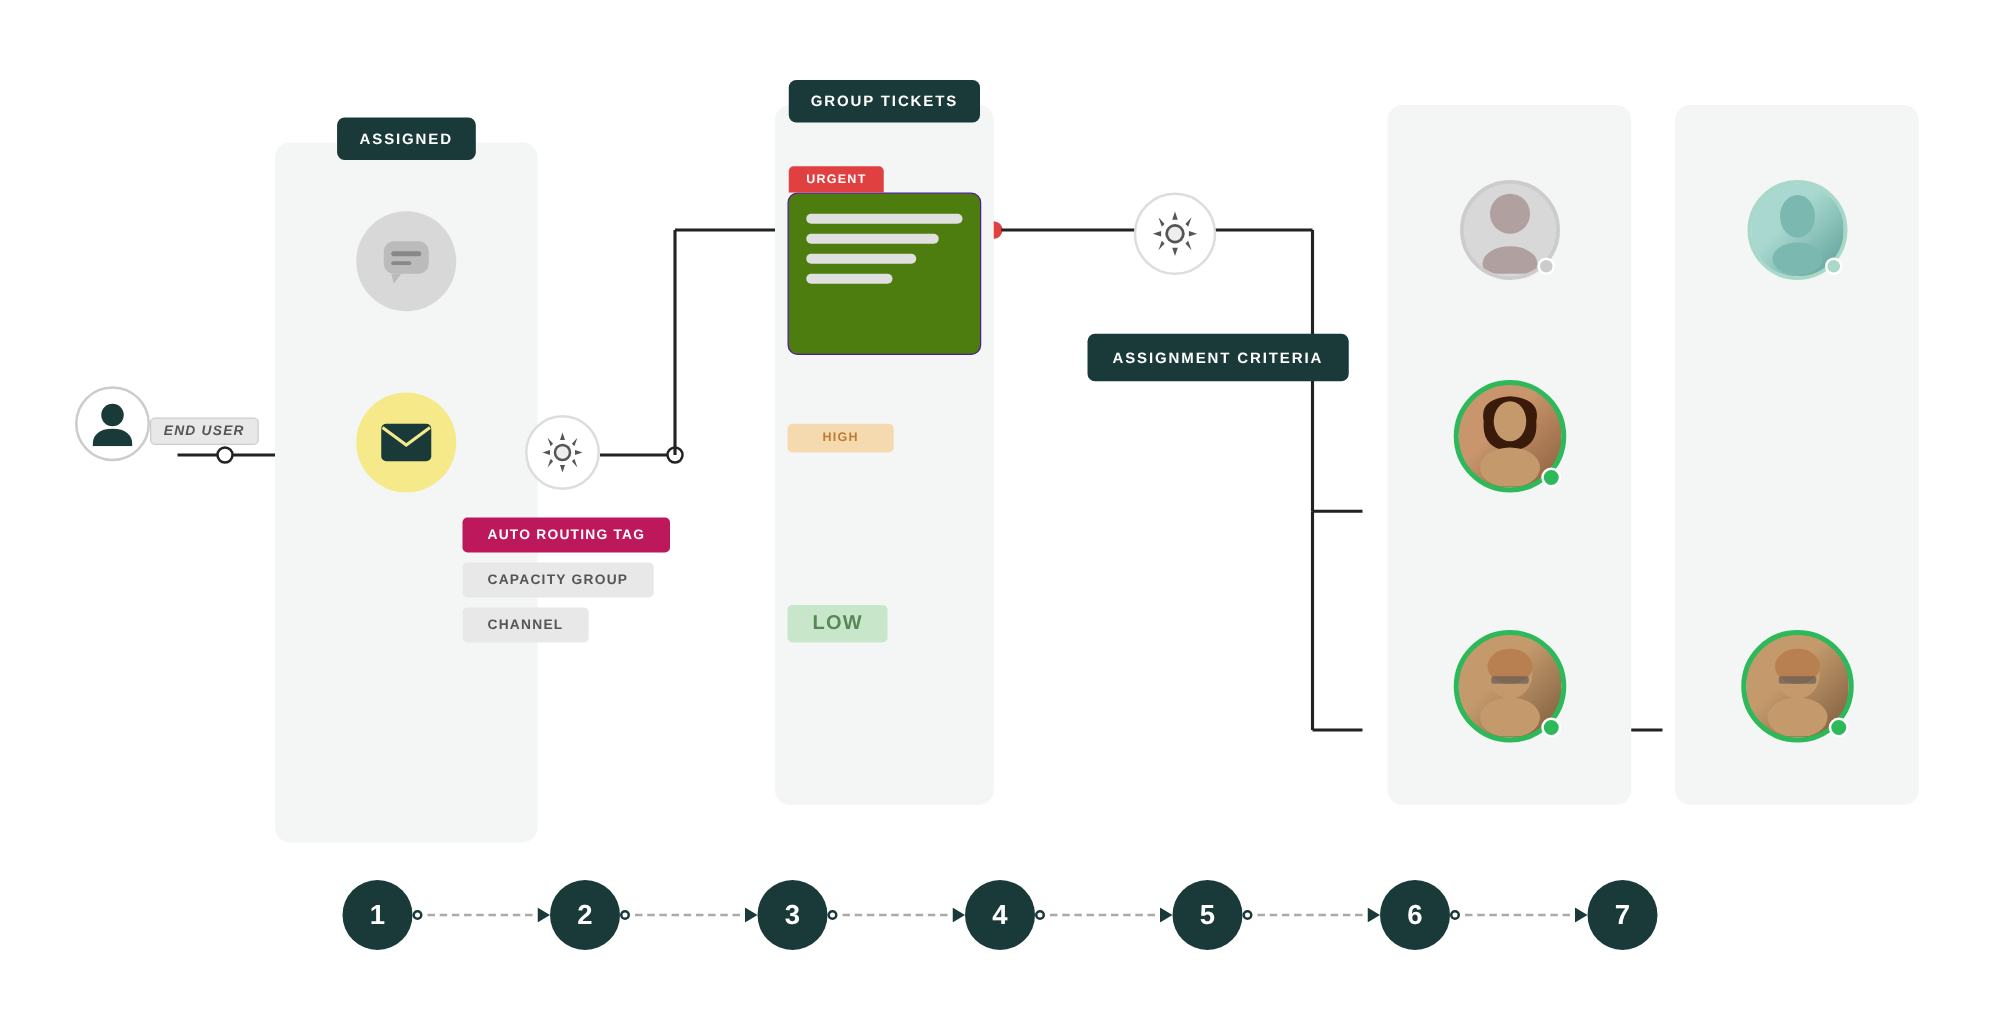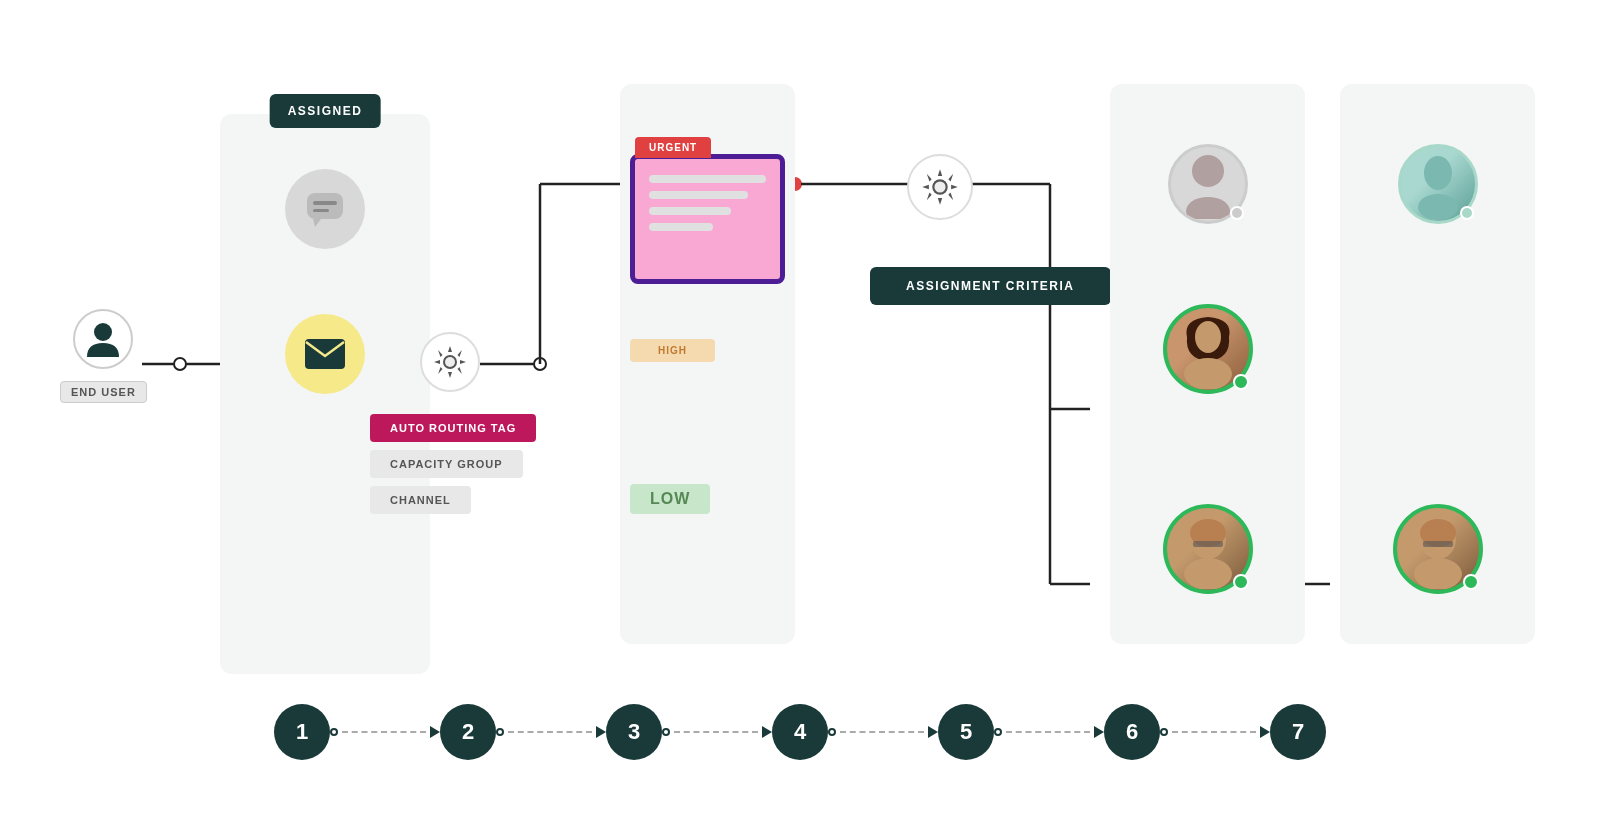--- a/index.html
+++ b/index.html
@@ -128,21 +128,21 @@
       white-space: nowrap;
     }
 
     
     .assignment-criteria-box {
       background: #1a3a3a;
       color: #fff;
       font-size: 12px;
       font-weight: 700;
       letter-spacing: 1.5px;
-      padding: 12px 36px;
+      padding: 12px 20px;
       border-radius: 6px;
       white-space: nowrap;
     }
 
     
     .steps-row {
       display: flex;
       align-items: center;
       gap: 0;
       margin-top: 30px;
@@ -231,21 +231,21 @@
 
       <line x1="1000" y1="355" x2="1040" y2="355" stroke="#222" stroke-width="2.5"></line>
 
       <line x1="1000" y1="355" x2="1000" y2="530" stroke="#222" stroke-width="2.5"></line>
       <line x1="1000" y1="530" x2="1040" y2="530" stroke="#222" stroke-width="2.5"></line>
 
       <circle cx="1175" cy="530" r="6" fill="white" stroke="#222" stroke-width="2"></circle>
       <line x1="1181" y1="530" x2="1280" y2="530" stroke="#222" stroke-width="2.5"></line>
     </svg>
 
-    <div style="position:absolute; top:255px; left:10px; display:flex; flex-direction:column; align-items:center;">
+    <div style="position:absolute; top:255px; left:10px; display:flex; flex-direction:row; align-items:center;font-style:italic;">
       <div class="person-icon-circle">
         <svg width="32" height="36" viewBox="0 0 32 36" fill="none">
           <circle cx="16" cy="11" r="9" fill="#1a3a3a"></circle>
           <path d="M0 36 Q0 22 16 22 Q32 22 32 36Z" fill="#1a3a3a"></path>
         </svg>
       </div>
       <div class="end-user-label">END USER</div>
     </div>
 
     <div class="panel panel-channel" style="position:absolute; top:30px; left:110px; width:210px; height:560px;">
@@ -283,22 +283,23 @@
       </svg>
     </div>
 
     <div style="position:absolute; top:360px; left:320px; display:flex; flex-direction:column; gap:8px; align-items:flex-start;">
       <div class="tag-dark">AUTO ROUTING TAG</div>
       <div class="tag-light">CAPACITY GROUP</div>
       <div class="tag-light">CHANNEL</div>
     </div>
 
     <div class="panel" style="position:absolute; top:30px; left:570px; width:175px; height:560px;">
-
-      <div style="position:absolute; top:70px; left:10px; right:10px; height:130px; background:#f9a8d4; border-radius:8px; border:5px solid #4c1d95; overflow:visible;">
+      <div class="col-header">GROUP TICKETS</div>
+
+      <div style="position:absolute; top:70px; left:10px; right:10px; height:130px; background:#4d7c0f; border-radius:8px; border:1px solid #4c1d95; overflow:visible;">
         <div style="position:absolute; top:-22px; left:0; background:#e04040; color:#fff; font-size:10px; font-weight:700; letter-spacing:1px; padding:5px 14px; border-radius:4px 4px 0 0;">URGENT</div>
         <div style="padding:14px; display:flex; flex-direction:column; gap:8px; padding-top:16px;">
           <div style="height:8px; background:#e0e0e0; border-radius:4px; width:100%;"></div>
           <div style="height:8px; background:#e0e0e0; border-radius:4px; width:85%;"></div>
           <div style="height:8px; background:#e0e0e0; border-radius:4px; width:70%;"></div>
           <div style="height:8px; background:#e0e0e0; border-radius:4px; width:55%;"></div>
         </div>
       </div>
 
       <div style="position:absolute; top:255px; left:10px; background:#f5dab0; color:#c07a30; font-size:10px; font-weight:700; letter-spacing:1px; padding:6px 28px; border-radius:4px;">HIGH</div>

